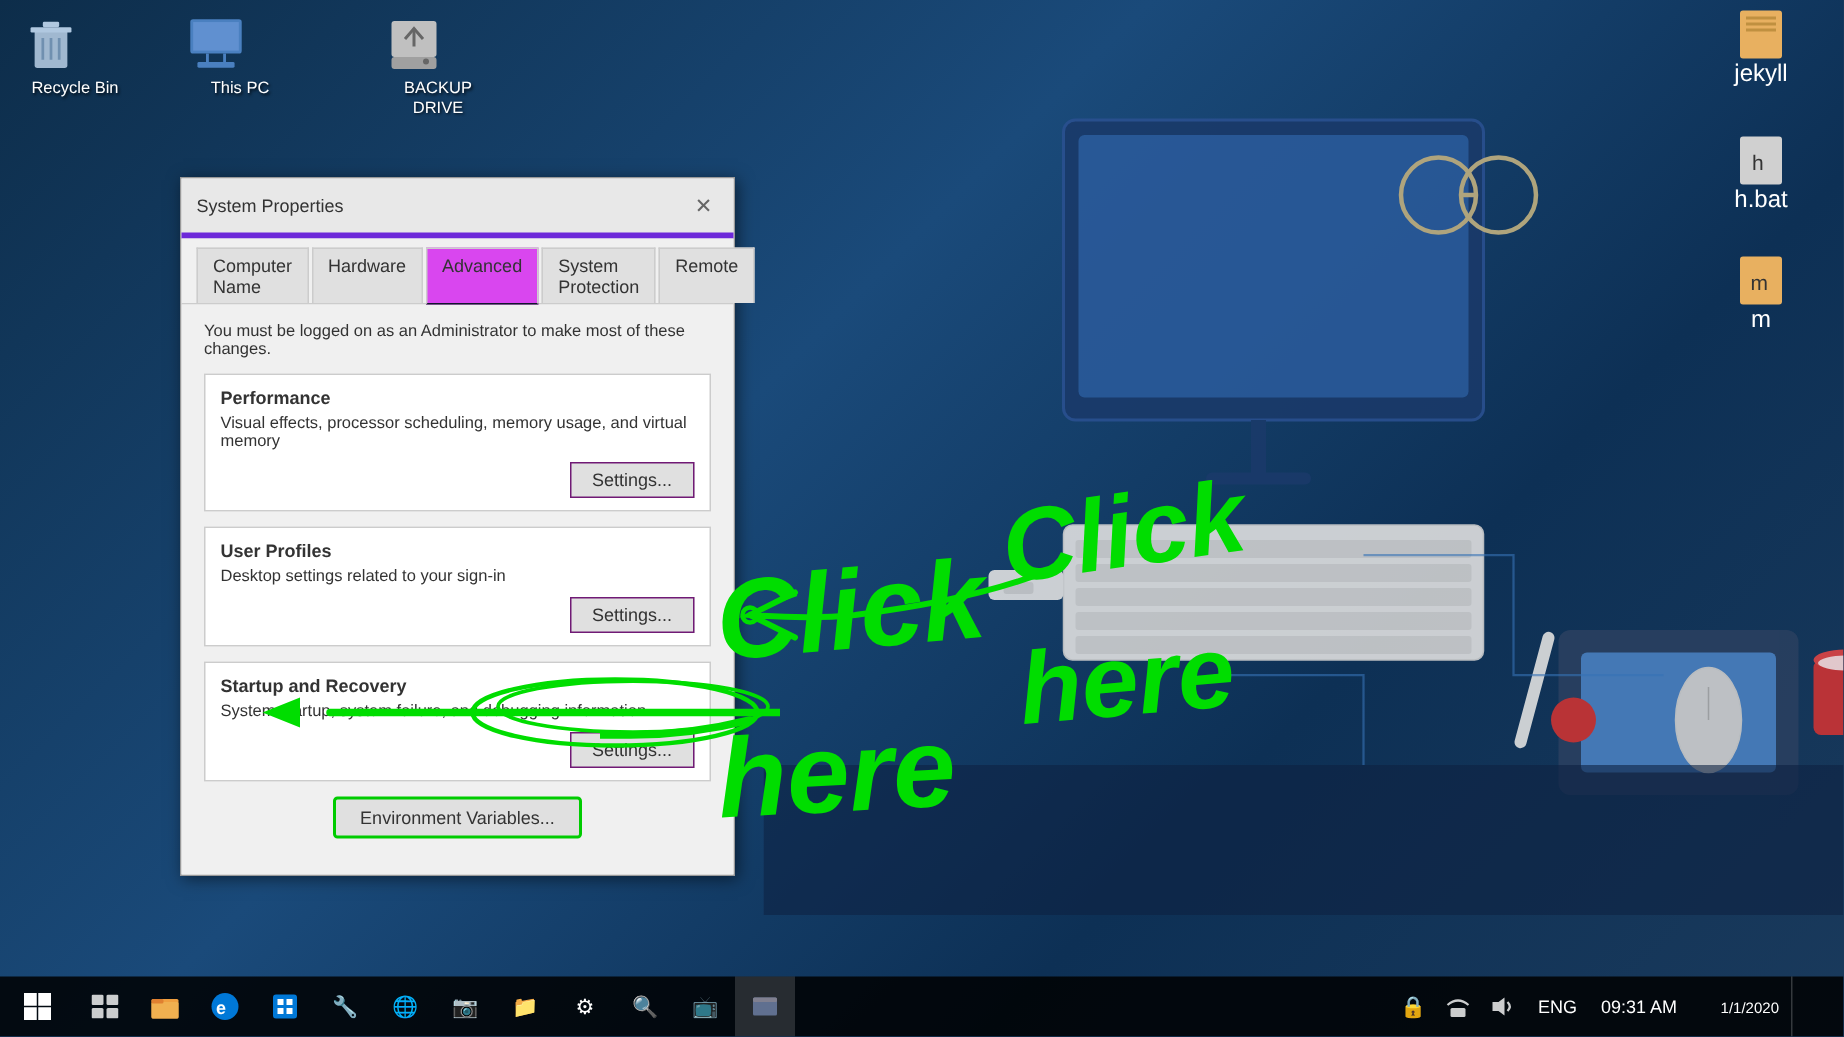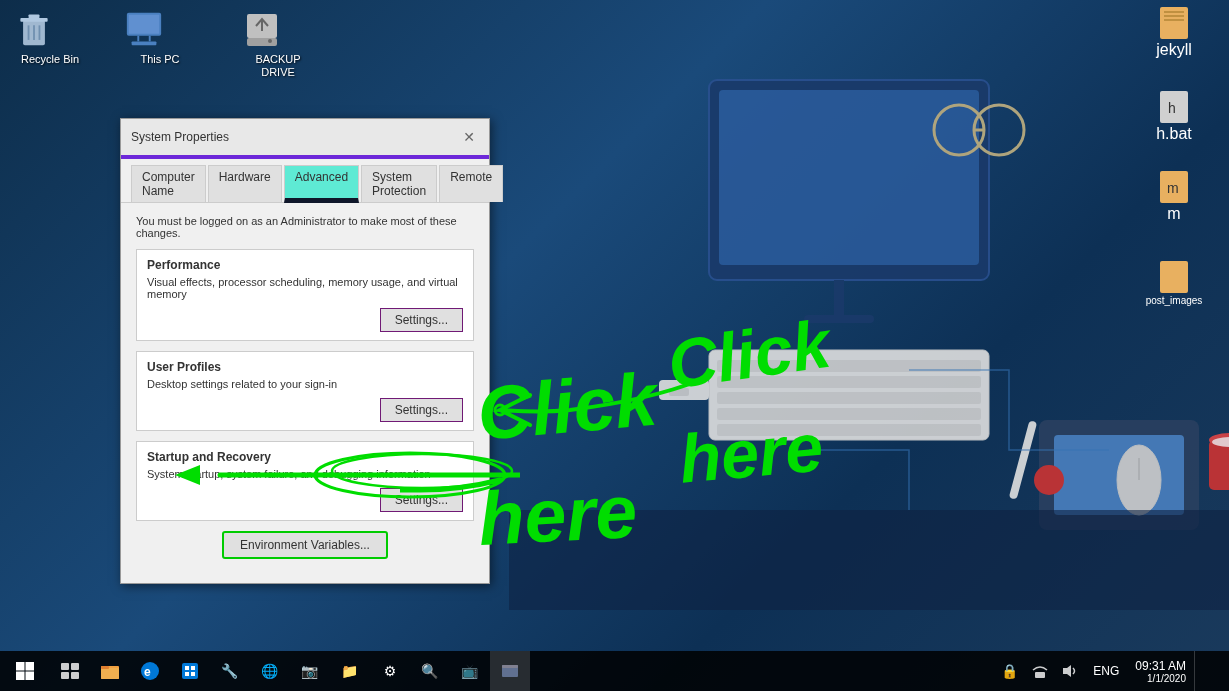--- a/index.html
+++ b/index.html
@@ -107,22 +107,22 @@
       font-size: 12px;
       cursor: pointer;
       border: 1px solid #ccc;
       border-bottom: none;
       background: #e0e0e0;
       margin-right: 2px;
       color: #333;
     }
 
     .tab.active {
-      background: #5eead4;
-      border-bottom: 5px solid #0f172a;
+      background: #d946ef;
+      border-bottom: 1px solid #0f172a;
       margin-bottom: -1px;
       z-index: 1;
       position: relative;
     }
 
     
     .dialog-content {
       padding: 12px 15px;
       background: #f0f0f0;
     }
@@ -245,25 +245,26 @@
       display: flex;
       align-items: center;
       justify-content: center;
       cursor: pointer;
       color: white;
       font-size: 13px;
     }
 
     .taskbar-time {
       display: flex;
-      flex-direction: column;
+      flex-direction: row;
       align-items: flex-end;
       padding: 0 8px;
       cursor: pointer;
       color: white;
+      gap: 29px;
     }
 
     .taskbar-time .time {
       font-size: 12px;
     }
 
     .taskbar-time .date {
       font-size: 11px;
     }
 
@@ -360,21 +361,21 @@
     <svg class="icon-img" viewBox="0 0 42 38" xmlns="http://www.w3.org/2000/svg">
       <rect x="3" y="2" width="36" height="24" rx="2" fill="#4a80c0"></rect>
       <rect x="5" y="4" width="32" height="20" fill="#6090d0"></rect>
       <rect x="14" y="26" width="2" height="6" fill="#4a80c0"></rect>
       <rect x="8" y="32" width="26" height="4" rx="1" fill="#4a80c0"></rect>
       <rect x="26" y="26" width="2" height="6" fill="#4a80c0"></rect>
     </svg>
     <span class="icon-label">This PC</span>
   </div>
 
-  <div class="desktop-icon" style="top:5px; left:238px;">
+  <div class="desktop-icon" style="top:5px; left:252px;">
     <svg class="icon-img" viewBox="0 0 40 40" xmlns="http://www.w3.org/2000/svg">
       <rect x="5" y="5" width="30" height="24" rx="2" fill="#c0c0c0"></rect>
       <rect x="5" y="29" width="30" height="8" rx="2" fill="#a0a0a0"></rect>
       <path d="M14 17 L20 10 L26 17" stroke="#666" stroke-width="2" fill="none"></path>
       <path d="M20 10 L20 22" stroke="#666" stroke-width="2"></path>
       <circle cx="28" cy="32" r="2" fill="#666"></circle>
     </svg>
     <span class="icon-label" style="white-space: pre-line;">BACKUP
 DRIVE</span>
   </div>
@@ -398,26 +399,20 @@
   </div>
 
   <div class="icon-right" style="top:165px;">
     <svg width="36" height="36" viewBox="0 0 36 36" xmlns="http://www.w3.org/2000/svg">
       <rect x="4" y="2" width="28" height="32" rx="2" fill="#e8b060"></rect>
       <text x="11" y="24" font-size="14" fill="#333">m</text>
     </svg>
     <span class="icon-label" style="color:white;">m</span>
   </div>
 
-  <div class="icon-right" style="top:255px;">
-    <svg width="36" height="36" viewBox="0 0 36 36" xmlns="http://www.w3.org/2000/svg">
-      <rect x="4" y="2" width="28" height="32" rx="2" fill="#e8b060"></rect>
-    </svg>
-    <span class="icon-label" style="color:white; font-size:10px;">post_images</span>
-  </div>
 
   <div class="dialog-overlay">
 
     <div class="dialog-titlebar">
       <span class="dialog-title">System Properties</span>
       <button class="dialog-close">✕</button>
     </div>
 
     <div class="tabs">
       <div class="tab">Computer Name</div>

